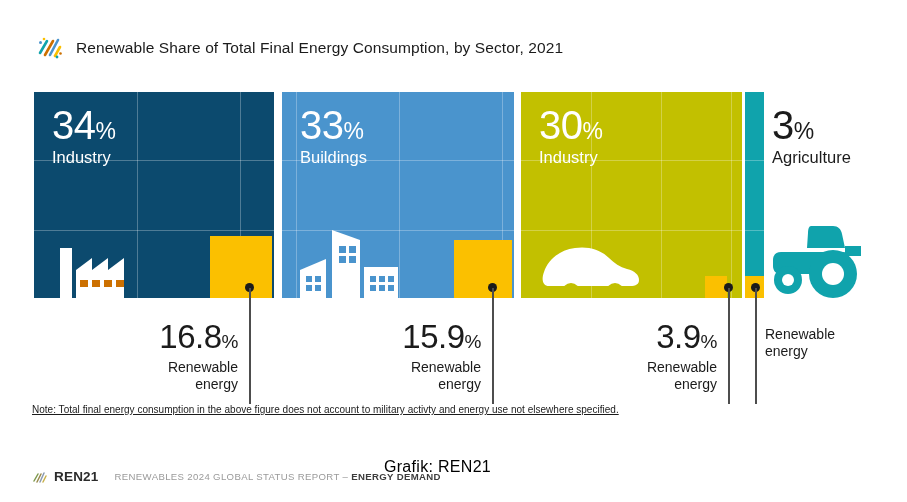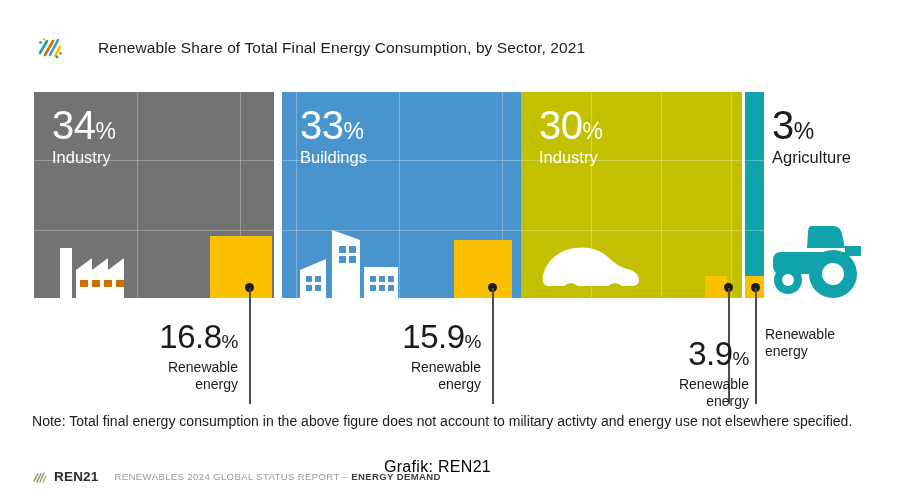--- a/index.html
+++ b/index.html
@@ -33,21 +33,20 @@
     width: 30px;
     height: 30px;
     flex: 0 0 30px;
     margin-right: 12px;
   }
   #title-text {
     font-size: 15.5px;
     color: #1b1b1b;
     letter-spacing: 0.1px;
     white-space: nowrap;
-    margin-left: 22px;
   }
   #title-text .main { font-weight: 400; }
   #title-text .year { font-weight: 400; color: #1b1b1b; }
 
   
   #chart {
     position: absolute;
     left: 34px;
     top: 92px;
     width: 840px;
@@ -141,25 +140,26 @@
     line-height: 1.18;
     margin-top: 6px;
   }
   .callout.align-right { text-align: right; }
   .callout.align-left  { text-align: left; }
 
   
   #note {
     position: absolute;
     left: 32px;
-    top: 413px;
-    font-size: 14px;
+    top: 404px;
+    font-size: 10px;
     color: #1b1b1b;
     letter-spacing: 0.02px;
     white-space: nowrap;
+    text-decoration: underline;
   }
   #footer-bar {
     position: absolute;
     left: 32px;
     top: 466px;
     height: 20px;
     display: flex;
     align-items: center;
   }
   #ren21-mark {
@@ -215,21 +215,21 @@
       </svg>
     </span>
     <span id="title-text">
       <span class="main">Renewable Share of Total Final Energy Consumption, by Sector,</span>
       <span class="year">2021</span>
     </span>
   </div>
 
   <div id="chart">
 
-    <div class="sector" style="left:0; width:240px; background:#737373;">
+    <div class="sector" style="left:0; width:240px; background:#0c4a6e;">
       <div class="grid">
         <div class="gl-h" style="top:68px;"></div>
         <div class="gl-h" style="top:138px;"></div>
         <div class="gl-v" style="left:103px;"></div>
         <div class="gl-v" style="left:206px;"></div>
       </div>
       <div class="sector-label">
         <div class="pct">
           <span>34</span><span class="sign">%</span>
         </div>
@@ -243,21 +243,21 @@
           <rect x="24" y="54" width="8" height="7" fill="#cc7000"></rect>
           <rect x="36" y="54" width="8" height="7" fill="#cc7000"></rect>
           <rect x="48" y="54" width="8" height="7" fill="#cc7000"></rect>
           <rect x="60" y="54" width="8" height="7" fill="#cc7000"></rect>
         </svg>
       </span>
 
       <div class="inner-square" style="left:176px; bottom:0; width:62px; height:62px;"></div>
     </div>
 
-    <div class="sector" style="left:248px; width:232px; background:#4a94cd;padding-left:28px;">
+    <div class="sector" style="left:248px; width:232px; background:#4a94cd;">
       <div class="grid">
         <div class="gl-h" style="top:68px;"></div>
         <div class="gl-h" style="top:138px;"></div>
         <div class="gl-v" style="left:14px;"></div>
         <div class="gl-v" style="left:117px;"></div>
         <div class="gl-v" style="left:220px;"></div>
       </div>
       <div class="sector-label">
         <div class="pct">
           <span>33</span><span class="sign">%</span>
@@ -373,21 +373,21 @@
   <div class="callout align-right" style="left:300px; top:320px; width:181px;">
     <div class="value">
       <span>15.9</span><span class="sign">%</span>
     </div>
     <div class="cap">
       <div>Renewable</div>
       <div>energy</div>
     </div>
   </div>
 
-  <div class="callout align-right" style="left:572px; top:320px; width:177px;margin-top:17px;">
+  <div class="callout align-right" style="left:540px; top:320px; width:177px;">
     <div class="value">
       <span>3.9</span><span class="sign">%</span>
     </div>
     <div class="cap">
       <div>Renewable</div>
       <div>energy</div>
     </div>
   </div>
 
   <div class="callout align-left" style="left:765px; top:320px; width:130px;">

